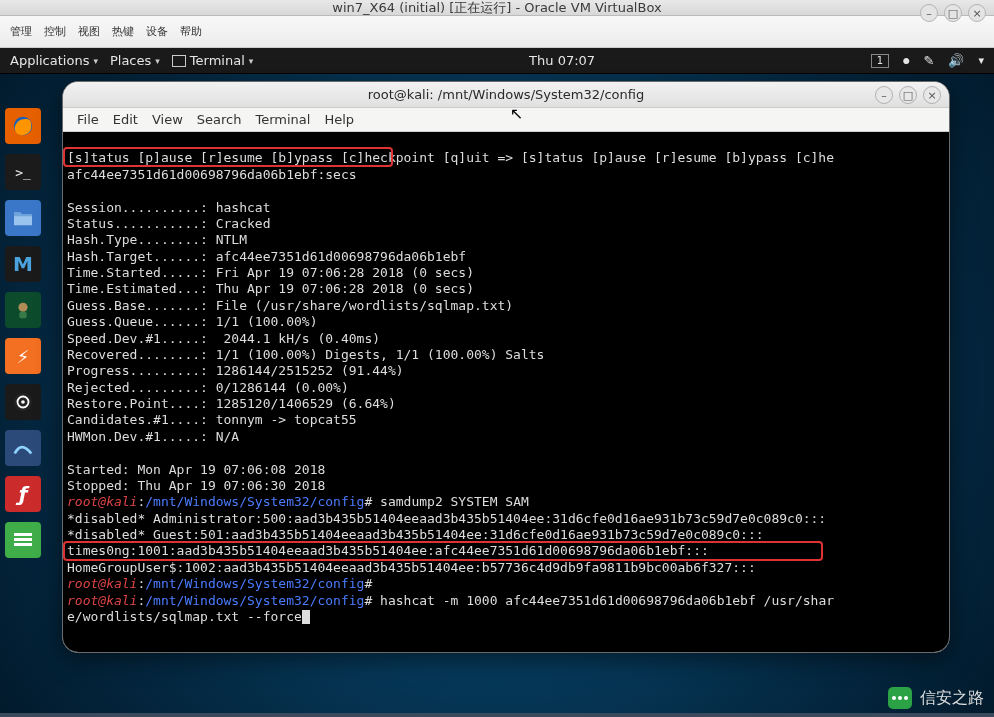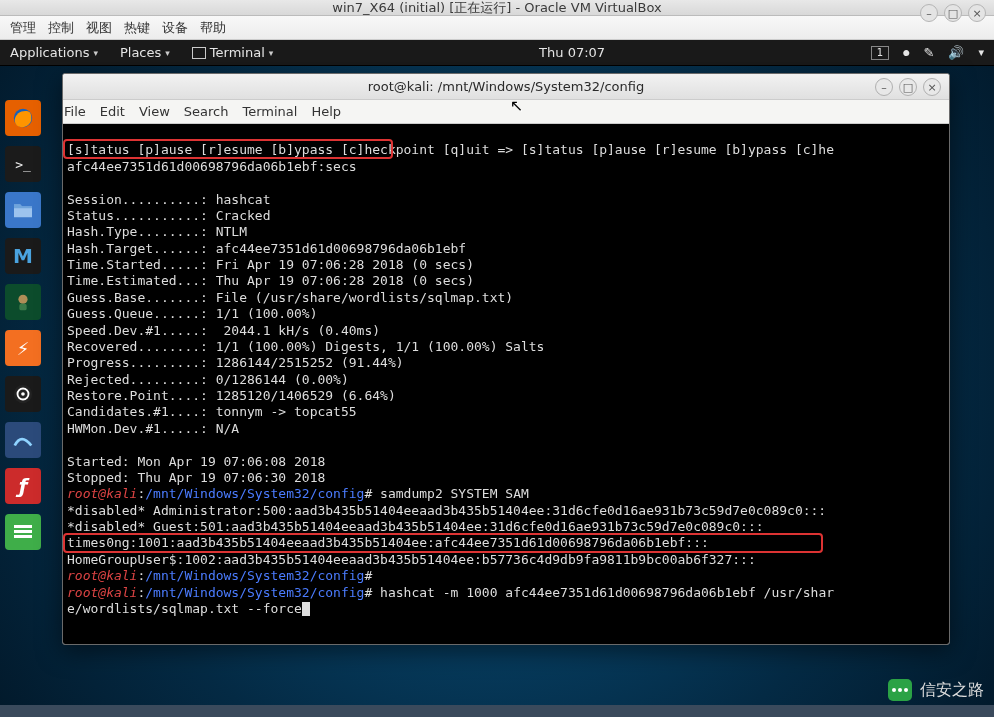--- a/index.html
+++ b/index.html
@@ -31,47 +31,47 @@
     display: flex;
     gap: 6px;
   }
   .host-titlebar .ctrl {
     width: 18px; height: 18px; border-radius: 50%;
     background: #e4e4e4; border: 1px solid #b5b5b5;
     display: flex; align-items: center; justify-content: center;
     font-size: 11px; color: #555;
   }
   .host-menubar {
-    height: 24px;
+    height: 32px;
     background: linear-gradient(#f8f8f8,#ececec);
     display: flex;
     align-items: center;
     gap: 12px;
     padding: 0 10px;
     color: #333;
-    font-size: 13px;
+    font-size: 11px;
     border-bottom: 1px solid #ccc;
   }
   .host-menubar span { cursor: default; }
   
   .vm-area {
     position: relative;
     height: calc(717px - 28px - 24px);
     background: radial-gradient(circle at center, #0a5a8a 0%, #042a44 70%, #021a2c 100%);
     overflow: hidden;
   }
   .kali-topbar {
     height: 26px;
     background: #1a1a1a;
     color: #e6e6e6;
     display: flex;
     align-items: center;
     padding: 0 10px;
     font-size: 13px;
-    gap: 22px;
+    gap: 12px;
     border-bottom: 1px solid #000;
   }
   .kali-topbar .spacer { flex: 1; }
   .kali-topbar .clock { }
   .kali-topbar .right { display:flex; gap:14px; align-items:center; }
   .ws-box {
     border: 1px solid #888; width: 18px; height: 14px;
     display: inline-flex; align-items:center; justify-content:center;
     font-size: 10px;
   }
@@ -97,21 +97,21 @@
   }
   
   .termwin {
     position: absolute;
     left: 62px;
     top: 33px;
     width: 888px;
     height: 572px;
     background: #ededed;
     border: 1px solid #6a6a6a;
-    border-radius: 3px;
+    border-radius: 16px;
     box-shadow: 0 6px 24px rgba(0,0,0,0.5);
     display: flex; flex-direction: column;
     overflow: hidden;
   }
   .termwin-title {
     height: 26px;
     background: linear-gradient(#f2f2f2,#e0e0e0);
     display:flex; align-items:center; justify-content:center;
     font-size: 13px; color:#2a2a2a;
     position:relative;
@@ -124,21 +124,21 @@
     width:18px; height:18px; border-radius:50%;
     background:#e8e8e8; border:1px solid #b0b0b0;
     display:flex; align-items:center; justify-content:center;
     font-size:11px; color:#555;
   }
   .termwin-menu {
     height: 24px;
     background: #f5f5f3;
     display:flex; align-items:center;
     gap: 14px;
-    padding: 0 1px;
+    padding: 0 14px;
     font-size: 13px;
     color:#333;
     border-bottom:1px solid #ccc;
   }
   .term-body {
     flex:1;
     background:#000;
     color:#ddd;
     font-family:"DejaVu Sans Mono","Liberation Mono",monospace;
     font-size: 13px;

